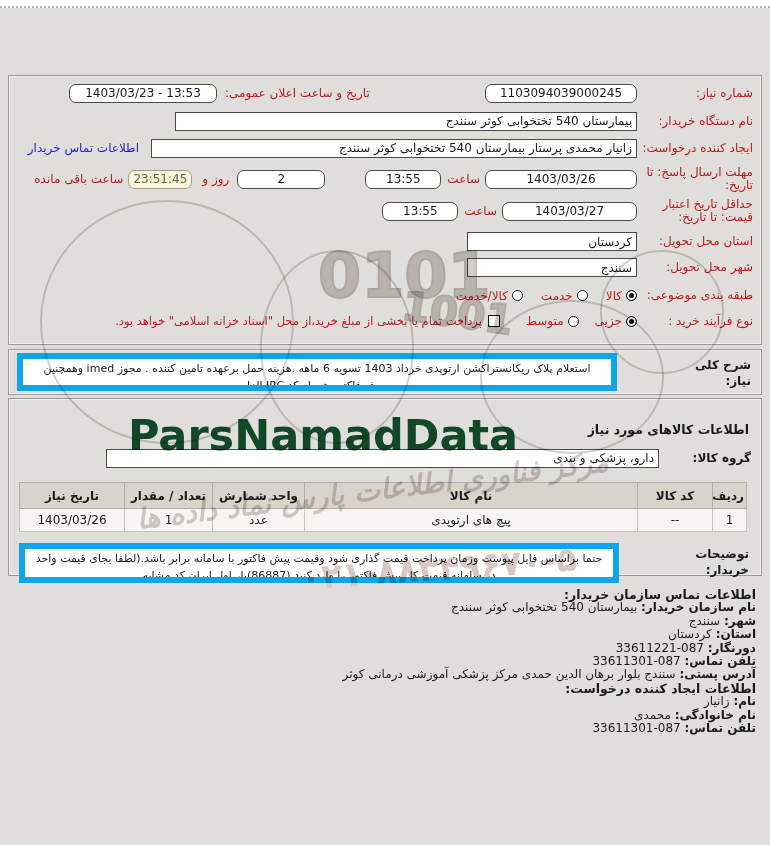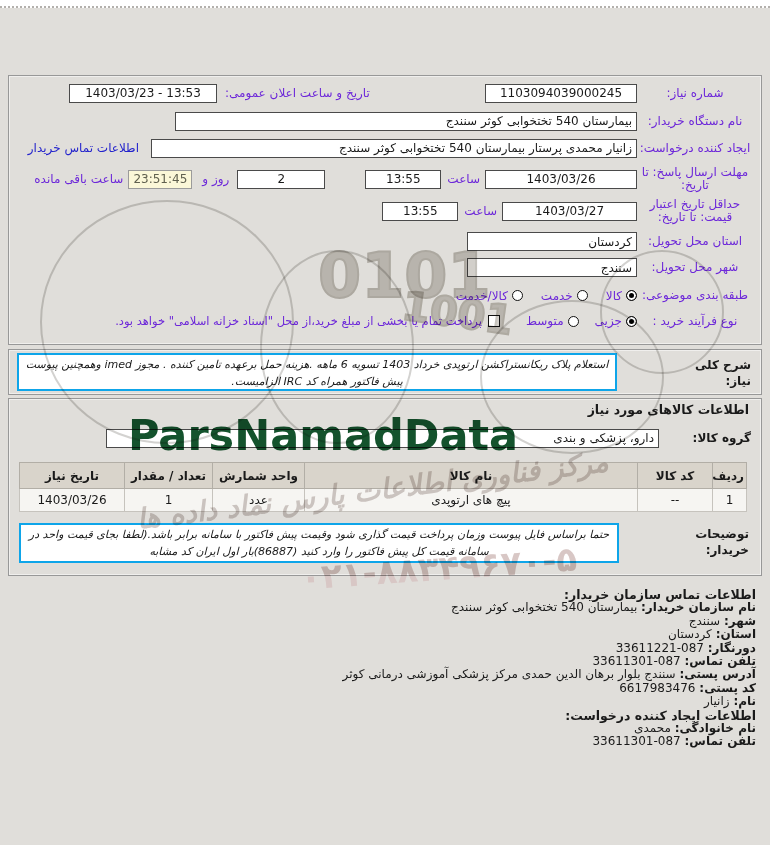--- a/index.html
+++ b/index.html
@@ -23,44 +23,44 @@
 
   .panel{
     position:absolute;left:8px;right:8px;
     border:1px solid #989898;
     box-shadow:inset 0 0 0 1px #f0efed;
     box-sizing:border-box;
     background:#e0deda;
   }
   #panel-fields{top:75px;height:270px;padding:7px 8px 0 8px;}
   #panel-desc{top:349px;height:46px;padding:3px 8px;}
-  #panel-goods{top:398px;height:178px;padding:1px 10px 0 10px;}
+  #panel-goods{top:398px;height:178px;padding:21px 10px 0 10px;}
 
   .row{display:flex;align-items:center;}
-  .lbl{font-size:12px;color:#6d28d9;text-align:center;}
+  .lbl{font-size:12px;color:#b91c1c;}
   .lbl-col{width:116px;flex:none;line-height:13px;box-sizing:border-box;}
   .inp{
     background:#fff;border:1px solid #4a4a4a;height:19px;
     font-size:12px;display:flex;align-items:center;
     padding:0 4px;box-sizing:border-box;flex:none;overflow:hidden;white-space:nowrap;
   }
-  .ctr{justify-content:center;}
+  .ctr{justify-content:center;border-radius:7px;}
   .spacer{flex:1;}
   .link{color:#2323cc;font-size:12px;cursor:pointer;}
 
   .radio{width:11px;height:11px;border:1px solid #111;border-radius:50%;background:#fff;flex:none;margin-left:4px;box-sizing:border-box;}
   .radio.sel{background:#000;box-shadow:inset 0 0 0 2px #fff;}
   .chk{width:12px;height:12px;border:1px solid #111;background:#fff;flex:none;margin-left:6px;box-sizing:border-box;}
   .cd{background:#fbf7d8;border:1px solid #9b9b9b;color:#60604f;}
 
   .desc-label{font-weight:bold;font-size:12px;width:66px;flex:none;line-height:16px;margin-right:2px;}
   .desc-box{
-    width:600px;height:38px;background:#fff;border:2px solid #0ea5e9;
+    width:600px;height:38px;background:#fff;border:6px solid #0ea5e9;
     font-size:11px;line-height:17px;text-align:center;
-    padding:1px 5px;box-sizing:border-box;overflow:hidden;margin-right:auto;font-style:italic;
+    padding:1px 5px;box-sizing:border-box;overflow:hidden;margin-right:auto;
   }
 
   .goods-heading{font-weight:bold;font-size:12.5px;margin:2px 2px 10px 0;}
   .group-row .lbl-bold{font-weight:bold;font-size:12px;width:92px;flex:none;}
   .group-inp{width:553px;}
 
   table.goods{border-collapse:collapse;width:727px;margin:13px 4px 0 auto;font-size:12px;table-layout:fixed;direction:rtl;}
   table.goods th{
     background:#d9d4cb;border:1px solid #b2aea6;font-weight:bold;
     height:25px;padding:0 2px;overflow:hidden;white-space:nowrap;
@@ -221,23 +221,22 @@
   </div>
 
   <div class="contact">
     <div class="c-line c-head">اطلاعات تماس سازمان خریدار:</div>
     <div class="c-line"><b>نام سازمان خریدار:</b> <span>بیمارستان 540 تختخوابی کوثر سنندج</span></div>
     <div class="c-line"><b>شهر:</b> <span>سنندج</span></div>
     <div class="c-line"><b>استان:</b> <span>کردستان</span></div>
     <div class="c-line"><b>دورنگار:</b> <span class="num">33611221-087</span></div>
     <div class="c-line"><b>تلفن تماس:</b> <span class="num">33611301-087</span></div>
     <div class="c-line"><b>آدرس پستی:</b> <span>سنندج بلوار برهان الدین حمدی مرکز پزشکی آموزشی درمانی کوثر</span></div>
-    <div class="c-line"><b>کد پستی:</b> <span class="num">6617983476</span></div>
+    <div class="c-line c-head">اطلاعات ایجاد کننده درخواست:</div>
     <div class="c-line"><b>نام:</b> <span>زانیار</span></div>
-    <div class="c-line c-head">اطلاعات ایجاد کننده درخواست:</div>
     <div class="c-line"><b>نام خانوادگی:</b> <span>محمدی</span></div>
     <div class="c-line"><b>تلفن تماس:</b> <span class="num">33611301-087</span></div>
   </div>
 
   <div class="wm wm-circle" id="wmc1"></div>
   <div class="wm wm-circle" id="wmc2"></div>
   <div class="wm wm-circle" id="wmc3"></div>
   <div class="wm wm-circle" id="wmc4"></div>
   <div class="wm wm-0101">0101</div>
   <div class="wm wm-1001">1001</div>

